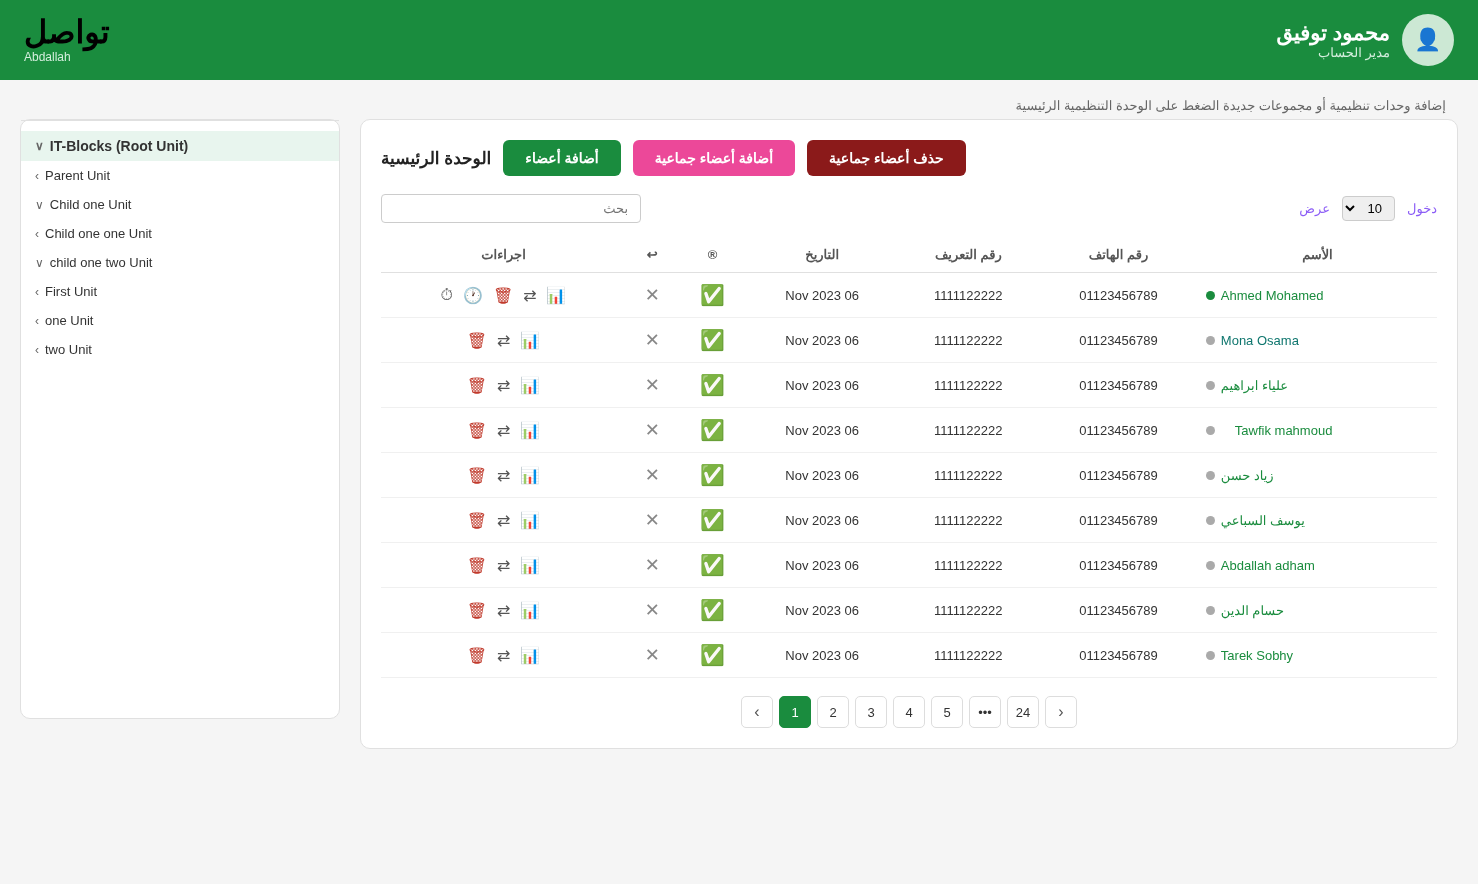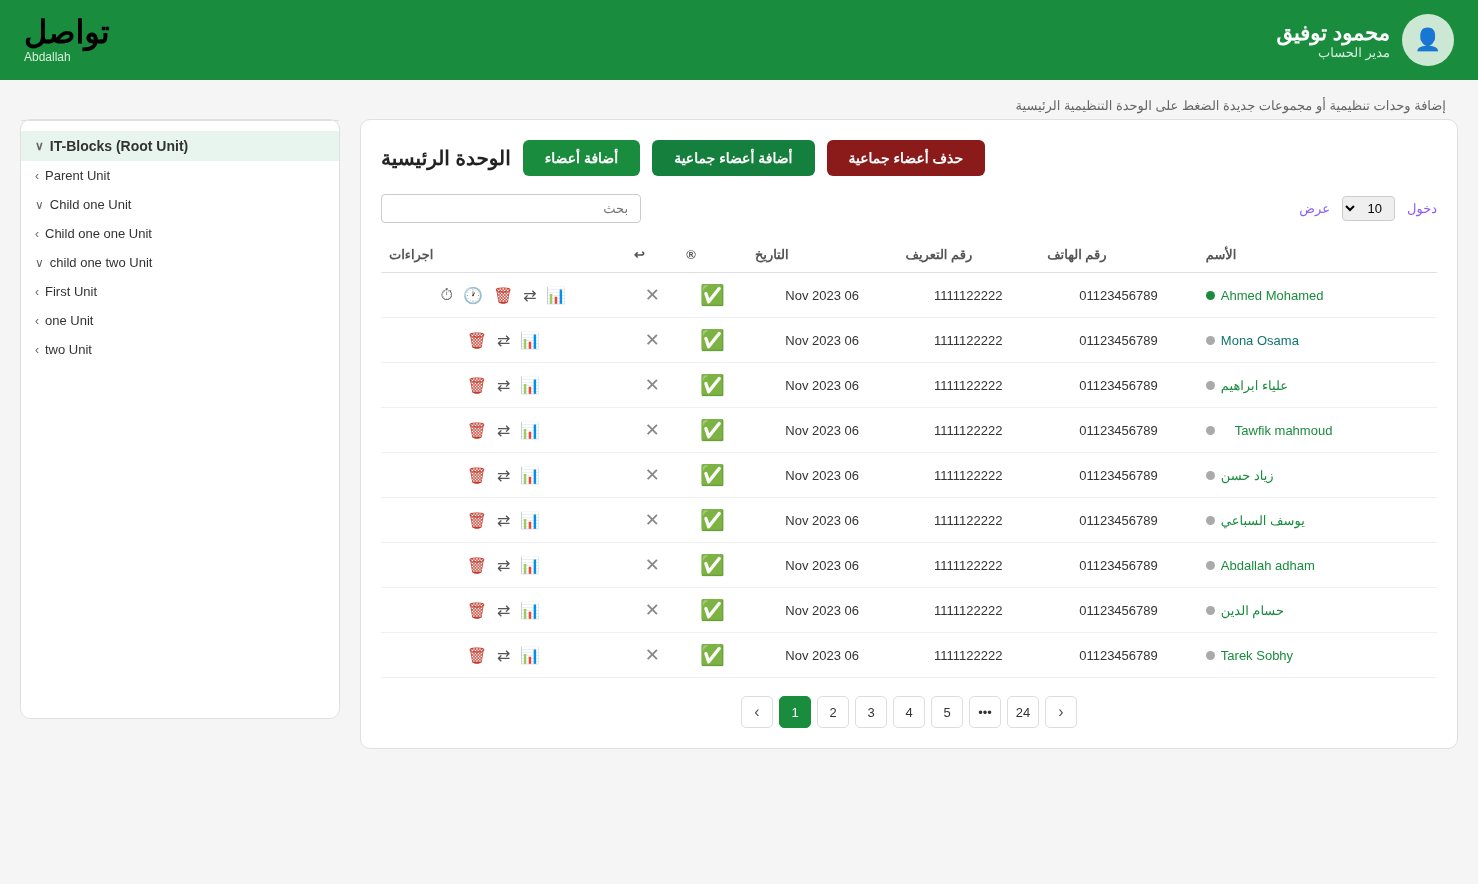--- a/index.html
+++ b/index.html
@@ -92,39 +92,39 @@
 
     
     .toolbar {
       display: flex;
       align-items: center;
       justify-content: flex-end;
       gap: 12px;
       margin-bottom: 18px;
     }
     .btn-unit-label {
-      font-size: 20px;
+      font-size: 17px;
       font-weight: bold;
       color: #222;
     }
     .btn {
       padding: 10px 22px;
       border-radius: 6px;
       border: none;
       cursor: pointer;
       font-size: 14px;
       font-weight: bold;
       font-family: inherit;
     }
     .btn-green {
       background: #1a8c3e;
       color: #fff;
     }
     .btn-dark-green {
-      background: #15803d;
+      background: #ec4899;
       color: #fff;
       text-align: right;
     }
     .btn-red {
       background: #8b1a1a;
       color: #fff;
     }
 
     
     .table-controls {
@@ -155,21 +155,21 @@
     table {
       width: 100%;
       border-collapse: collapse;
       font-size: 13px;
     }
     thead tr {
       background: #fff;
     }
     thead th {
       padding: 10px 8px;
-      text-align: left;
+      text-align: center;
       color: #555;
       font-weight: 600;
       border-bottom: 1px solid #e0e0e0;
     }
     tbody tr {
       border-bottom: 1px solid #f0f0f0;
     }
     tbody td {
       padding: 10px 8px;
       text-align: center;

